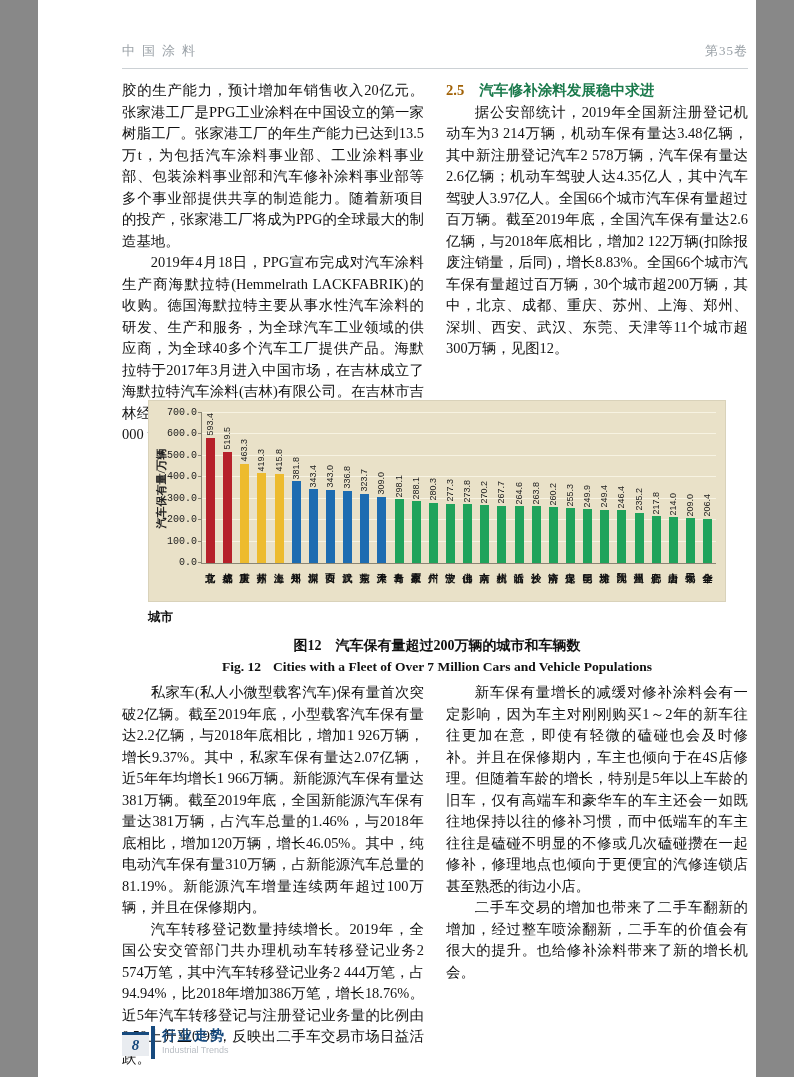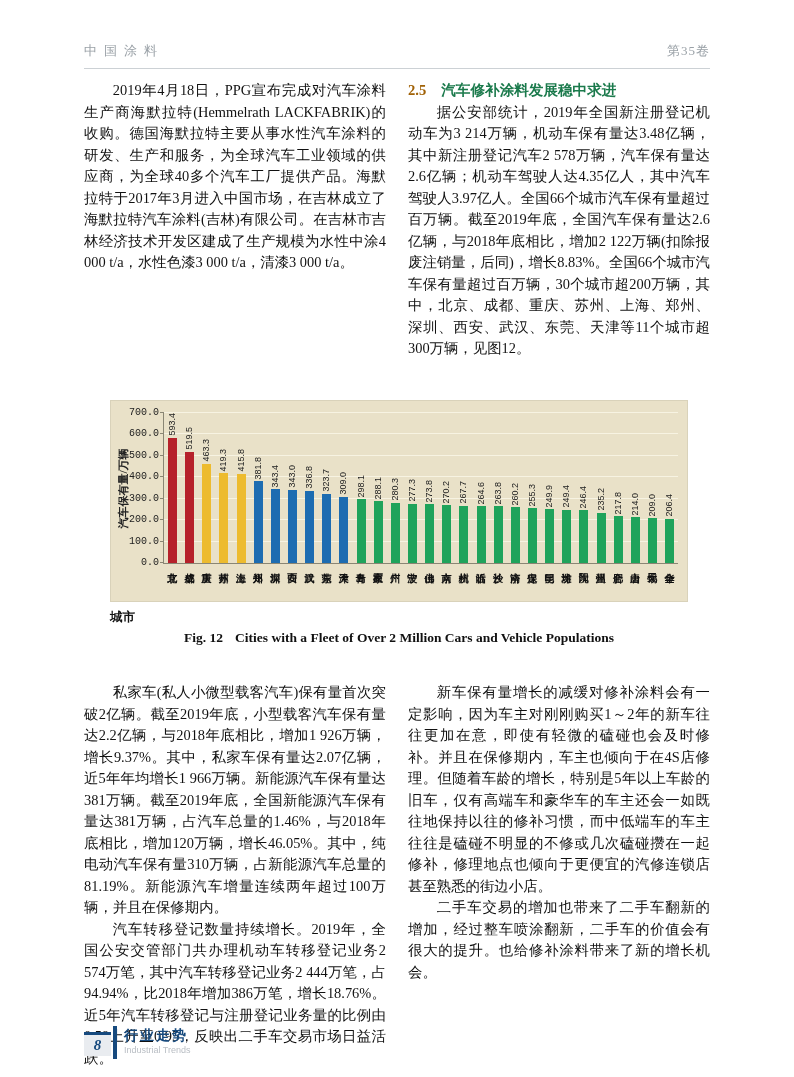--- a/index.html
+++ b/index.html
@@ -1,17 +1,17 @@
 <!DOCTYPE html>
 <html><head>
 <meta charset="utf-8">
 <style>
   html,body { margin:0; padding:0; background:#888; }
   .page {
-    position:relative; width:794px; height:1077px; background:#ffffff;
+    position:relative; width:718px; height:1077px; background:#ffffff;
     margin:0 auto; overflow:hidden;
     font-family:"Liberation Serif","DejaVu Serif",serif;
     color:#111;
   }
   
   .header {
     position:absolute; left:84px; top:42px; width:626px;
     display:flex; justify-content:space-between; align-items:flex-end;
     border-bottom:1px solid #ccd1d5; padding-bottom:8px;
     font-size:13px; color:#9aa1a7;
@@ -84,20 +84,21 @@
 
 <div class="page">
 
   <div class="header">
     <span class="journal" style="color: rgb(154, 161, 167);">中国涂料</span>
     <span class="volume" style="color: rgb(154, 161, 167);">第35卷</span>
   </div>
 
   <div class="two-col" style="top:80px;">
     <div class="col">
+      <p>胶的生产能力，预计增加年销售收入20亿元。张家港工厂是PPG工业涂料在中国设立的第一家树脂工厂。张家港工厂的年生产能力已达到13.5万t，为包括汽车涂料事业部、工业涂料事业部、包装涂料事业部和汽车修补涂料事业部等多个事业部提供共享的制造能力。随着新项目的投产，张家港工厂将成为PPG的全球最大的制造基地。</p>
       <p class="indent">2019年4月18日，PPG宣布完成对汽车涂料生产商海默拉特(Hemmelrath LACKFABRIK)的收购。德国海默拉特主要从事水性汽车涂料的研发、生产和服务，为全球汽车工业领域的供应商，为全球40多个汽车工厂提供产品。海默拉特于2017年3月进入中国市场，在吉林成立了海默拉特汽车涂料(吉林)有限公司。在吉林市吉林经济技术开发区建成了生产规模为水性中涂4 000 t/a，水性色漆3 000 t/a，清漆3 000 t/a。</p>
     </div>
     <div class="col">
       <div class="section-heading">
         <span style="color: #a16207;">2.5</span>
         <span style="color: rgb(27, 122, 76);">汽车修补涂料发展稳中求进</span>
       </div>
       <p class="indent">据公安部统计，2019年全国新注册登记机动车为3 214万辆，机动车保有量达3.48亿辆，其中新注册登记汽车2 578万辆，汽车保有量达2.6亿辆；机动车驾驶人达4.35亿人，其中汽车驾驶人3.97亿人。全国66个城市汽车保有量超过百万辆。截至2019年底，全国汽车保有量达2.6亿辆，与2018年底相比，增加2 122万辆(扣除报废注销量，后同)，增长8.83%。全国66个城市汽车保有量超过百万辆，30个城市超200万辆，其中，北京、成都、重庆、苏州、上海、郑州、深圳、西安、武汉、东莞、天津等11个城市超300万辆，见图12。</p>
     </div>
   </div>
@@ -341,22 +342,25 @@
           </div>
           <div class="city-cell">
             <span>无锡</span>
           </div>
           <div class="city-cell">
             <span>金华</span>
           </div>
         </div>
     </div>
     <div class="x-axis-label">城市</div>
+    <div class="caption-zh">
+      <span class="cap-label">图12</span><span>汽车保有量超过200万辆的城市和车辆数</span>
+    </div>
     <div class="caption-en">
-      <span class="cap-label">Fig. 12</span><span>Cities with a Fleet of Over 2 Million Cars and Vehicle Populations</span>
+      <span class="cap-label">Fig. 12</span><span>Cities with a Fleet of Over 7 Million Cars and Vehicle Populations</span>
     </div>
   </div>
 
   <div class="two-col" style="top:682px;">
     <div class="col">
       <p class="indent">私家车(私人小微型载客汽车)保有量首次突破2亿辆。截至2019年底，小型载客汽车保有量达2.2亿辆，与2018年底相比，增加1 926万辆，增长9.37%。其中，私家车保有量达2.07亿辆，近5年年均增长1 966万辆。新能源汽车保有量达381万辆。截至2019年底，全国新能源汽车保有量达381万辆，占汽车总量的1.46%，与2018年底相比，增加120万辆，增长46.05%。其中，纯电动汽车保有量310万辆，占新能源汽车总量的81.19%。新能源汽车增量连续两年超过100万辆，并且在保修期内。</p>
       <p class="indent">汽车转移登记数量持续增长。2019年，全国公安交管部门共办理机动车转移登记业务2 574万笔，其中汽车转移登记业务2 444万笔，占94.94%，比2018年增加386万笔，增长18.76%。近5年汽车转移登记与注册登记业务量的比例由0.59上升至0.95，反映出二手车交易市场日益活跃。</p>
     </div>
     <div class="col">
       <p class="indent">新车保有量增长的减缓对修补涂料会有一定影响，因为车主对刚刚购买1～2年的新车往往更加在意，即使有轻微的磕碰也会及时修补。并且在保修期内，车主也倾向于在4S店修理。但随着车龄的增长，特别是5年以上车龄的旧车，仅有高端车和豪华车的车主还会一如既往地保持以往的修补习惯，而中低端车的车主往往是磕碰不明显的不修或几次磕碰攒在一起修补，修理地点也倾向于更便宜的汽修连锁店甚至熟悉的街边小店。</p>

